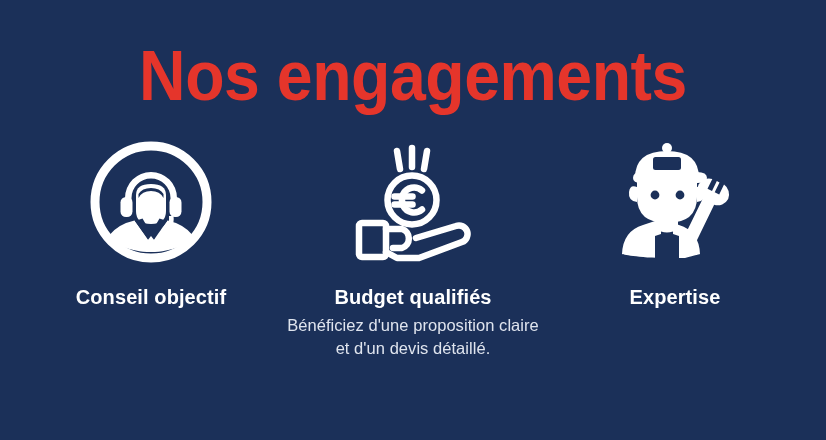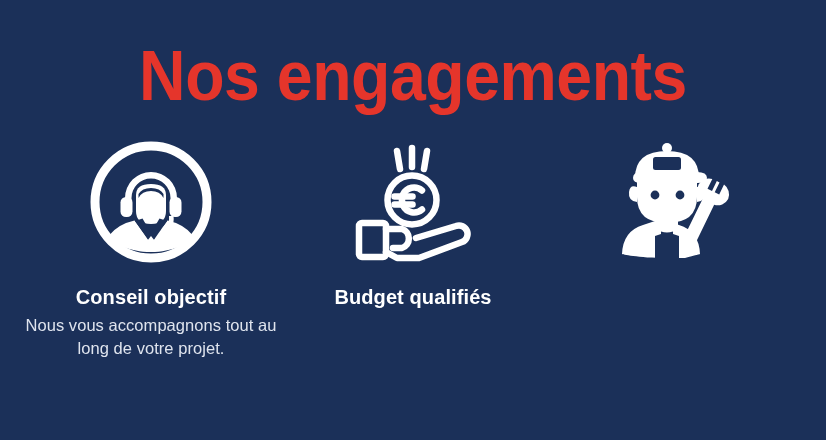--- a/index.html
+++ b/index.html
@@ -124,21 +124,20 @@
 
             <path d="M62 112 c -22 0 -37 -8 -41.5 -17 q 9 -11 25 -14.5 L 62 103 l 16.5 -22.5 q 16 3.5 25 14.5 C 99 104 84 112 62 112 Z"></path>
 
             <path d="M46 81 L62 104 L78 81 L70.5 78.5 L62 93 L53.5 78.5 Z" fill="#1b3059"></path>
 
             <path d="M62 96 l 5.5 7 l -5.5 9 l -5.5 -9 Z"></path>
           </g>
         </svg>
       </div>
       <div class="col-title">Conseil objectif</div>
-      <div class="col-desc">Nous vous accompagnons tout au long de votre projet.</div>
     </div>
 
     <div class="col">
       <div class="icon-wrap">
         <svg width="126" height="124" viewBox="0 0 126 124">
           <g stroke="#ffffff" fill="none" stroke-width="6.5" stroke-linecap="round" stroke-linejoin="round">
 
             <line x1="62" y1="8" x2="62" y2="27"></line>
             <line x1="47" y1="11" x2="50" y2="29"></line>
             <line x1="77" y1="11" x2="74" y2="29"></line>
@@ -150,20 +149,21 @@
             <line x1="44.5" y1="64.5" x2="62.5" y2="64.5"></line>
 
             <rect x="9" y="83" width="27" height="34" rx="3"></rect>
 
             <path d="M36 89 h 16 a 10 10 0 0 1 0 19 h -9"></path>
             <path d="M36 112 l 11 6 h 22 l 43 -16 a 8.5 8.5 0 0 0 -6 -16 L 66 98"></path>
           </g>
         </svg>
       </div>
       <div class="col-title">Budget qualifiés</div>
+      <div class="col-desc">Bénéficiez d'une proposition claire et d'un devis détaillé.</div>
     </div>
 
     <div class="col">
       <div class="icon-wrap">
         <svg width="120" height="124" viewBox="0 0 120 124">
           <g fill="#ffffff">
 
             <circle cx="52" cy="8" r="5"></circle>
 
             <path d="M20 38 q 0 -27 32 -27 t 32 27 Z"></path>
@@ -188,16 +188,17 @@
 
             <path d="M40 88 l 6 -2 l 0 8 l -6 2 Z"></path>
             <path d="M64 88 l -6 -2 l 0 8 l 6 2 Z"></path>
 
             <g transform="rotate(26 88 90)">
               <path d="M82 40 l 0 11 l 5 0 l 0 -11 a 12 12 0 0 1 10 11 a 12 12 0 0 1 -10 11.5 l 0 44 a 6.5 6.5 0 0 1 -13 0 l 0 -44 a 12 12 0 0 1 -10 -11.5 a 12 12 0 0 1 10 -11 l 0 11 l 5 0 l 0 -11 Z"></path>
             </g>
           </g>
         </svg>
       </div>
+      <div class="col-title">Expertise</div>
     </div>
 
   </div>
 </div>
 
 </body></html>

